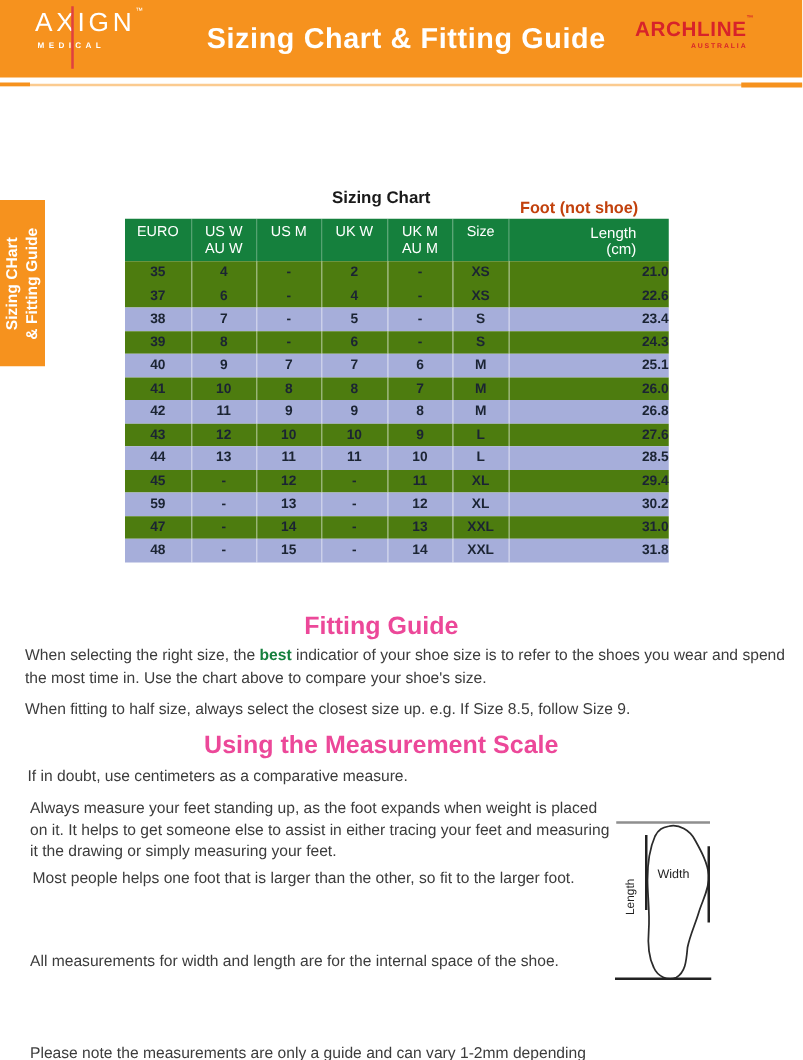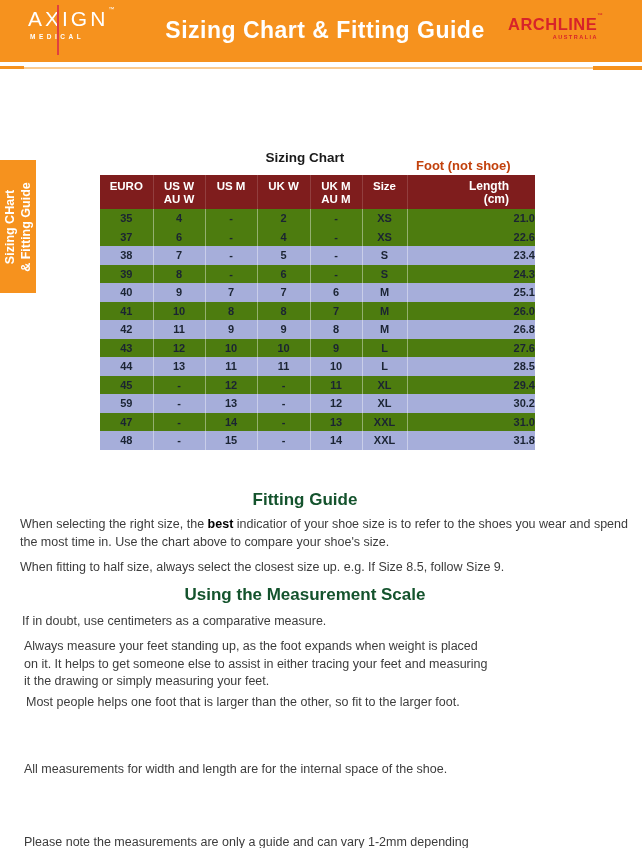--- a/index.html
+++ b/index.html
@@ -29,36 +29,36 @@
   .side-tab{position:absolute;left:0;top:160px;width:36px;height:133px;background:#F6921E;}
   .side-tab-inner{position:absolute;left:-48.5px;top:48.5px;width:133px;height:36px;
     transform:rotate(-90deg);display:flex;flex-direction:column;justify-content:center;
     text-align:center;color:#ffffff;font-weight:700;font-size:12.5px;line-height:1.25;}
   
   .chart-title{position:absolute;left:100px;top:150px;width:410px;text-align:center;
     font-size:13.5px;font-weight:700;color:#1a1a1a;}
   .foot-note{position:absolute;left:416px;top:158px;font-size:13px;font-weight:700;color:#c2410c;}
   
   .size-table{position:absolute;left:100px;top:175px;width:435px;border-collapse:collapse;table-layout:fixed;}
-  .size-table th{background:#7f1d1d;color:#ffffff;vertical-align:top;padding:4px 0 3px 0;
-    font-size:11.5px;font-weight:700;text-align:center;border-left:1px solid rgba(255,255,255,.15);}
+  .size-table th{background:#15803d;color:#ffffff;vertical-align:top;padding:4px 0 3px 0;
+    font-size:11.5px;font-weight:400;text-align:center;border-left:1px solid rgba(255,255,255,.15);}
   .size-table th:first-child{border-left:none;}
   .size-table th .h1{line-height:14px;}
   .size-table th .h2{line-height:13px;min-height:13px;}
   .size-table th:last-child{text-align:right;padding-right:26px;font-size:12px;}
   .size-table td{height:18.5px;padding:0;text-align:center;font-size:11px;font-weight:700;
     color:#1b2433;border-left:1px solid rgba(255,255,255,.4);}
   .size-table td:first-child{border-left:none;}
   .size-table td:last-child{text-align:right;}
   .size-table tr.dark td{background:#4d7c0f;}
   .size-table tr.light td{background:#A6AEDA;}
   
-  .h-center{position:absolute;left:0;width:610px;text-align:center;font-size:17px;font-weight:700;color:#14532d;}
+  .h-center{position:absolute;left:0;width:610px;text-align:center;font-size:20px;font-weight:700;color:#ec4899;}
   .para{position:absolute;font-size:12.5px;line-height:17.5px;color:#3c3c3c;white-space:pre-line;}
-  .para b{color:#000000;}
+  .para b{color:#15803d;}
   
   .diagram{position:absolute;left:488px;top:628px;width:152px;height:162px;}
   .diagram .top-line{position:absolute;left:5px;top:29px;width:75px;height:2px;background:#8f8f8f;}
   .diagram .bottom-line{position:absolute;left:4px;top:154px;width:77px;height:1.5px;background:#222;}
   .diagram .v-left{position:absolute;left:28px;top:40px;width:1.5px;height:60px;background:#222;}
   .diagram .v-right{position:absolute;left:78px;top:49px;width:1.5px;height:61px;background:#222;}
   .diagram svg{position:absolute;left:0;top:0;}
   .diagram .width-label{position:absolute;left:38px;top:66px;font-size:10px;color:#222;}
   .diagram .length-label{position:absolute;left:-7px;top:84px;width:48px;text-align:center;
     transform:rotate(-90deg);font-size:9.5px;color:#222;}
@@ -268,14 +268,35 @@
   <div class="h-center" style="top:585px;">Using the Measurement Scale</div>
   <div class="para" style="left:24px;top:638px;">Always measure your feet standing up, as the foot expands when weight is placed
 on it. It helps to get someone else to assist in either tracing your feet and measuring
 it the drawing or simply measuring your feet.</div>
   <div class="para" style="left:22px;top:613px;">If in doubt, use centimeters as a comparative measure.</div>
   <div class="para" style="left:26px;top:694px;">Most people helps one foot that is larger than the other, so fit to the larger foot.</div>
   <div class="para" style="left:24px;top:761px;">All measurements for width and length are for the internal space of the shoe.</div>
   <div class="para" style="left:24px;top:786px;margin-top:48px;">Please note the measurements are only a guide and can vary 1-2mm depending
 on style.</div>
 
+  <div class="diagram">
+    <div class="top-line"></div>
+    <svg width="152" height="162" viewBox="0 0 152 162">
+      <path d="M 47 33
+               C 55 31, 64 36, 68 44
+               C 73 53, 78 62, 79 72
+               C 80 82, 74 92, 71 102
+               C 68 112, 64 120, 62 130
+               C 61 142, 60 150, 53 154
+               C 46 157, 38 153, 35 146
+               C 31 138, 30 128, 31 116
+               C 32 102, 30 88, 30 76
+               C 30 62, 32 50, 36 41
+               C 39 35, 42 34, 47 33 Z" fill="none" stroke="#2b2b2b" stroke-width="1.4"></path>
+    </svg>
+    <div class="v-left"></div>
+    <div class="v-right"></div>
+    <div class="width-label">Width</div>
+    <div class="length-label">Length</div>
+    <div class="bottom-line"></div>
+  </div>
 
 </div>
 
 </body></html>

